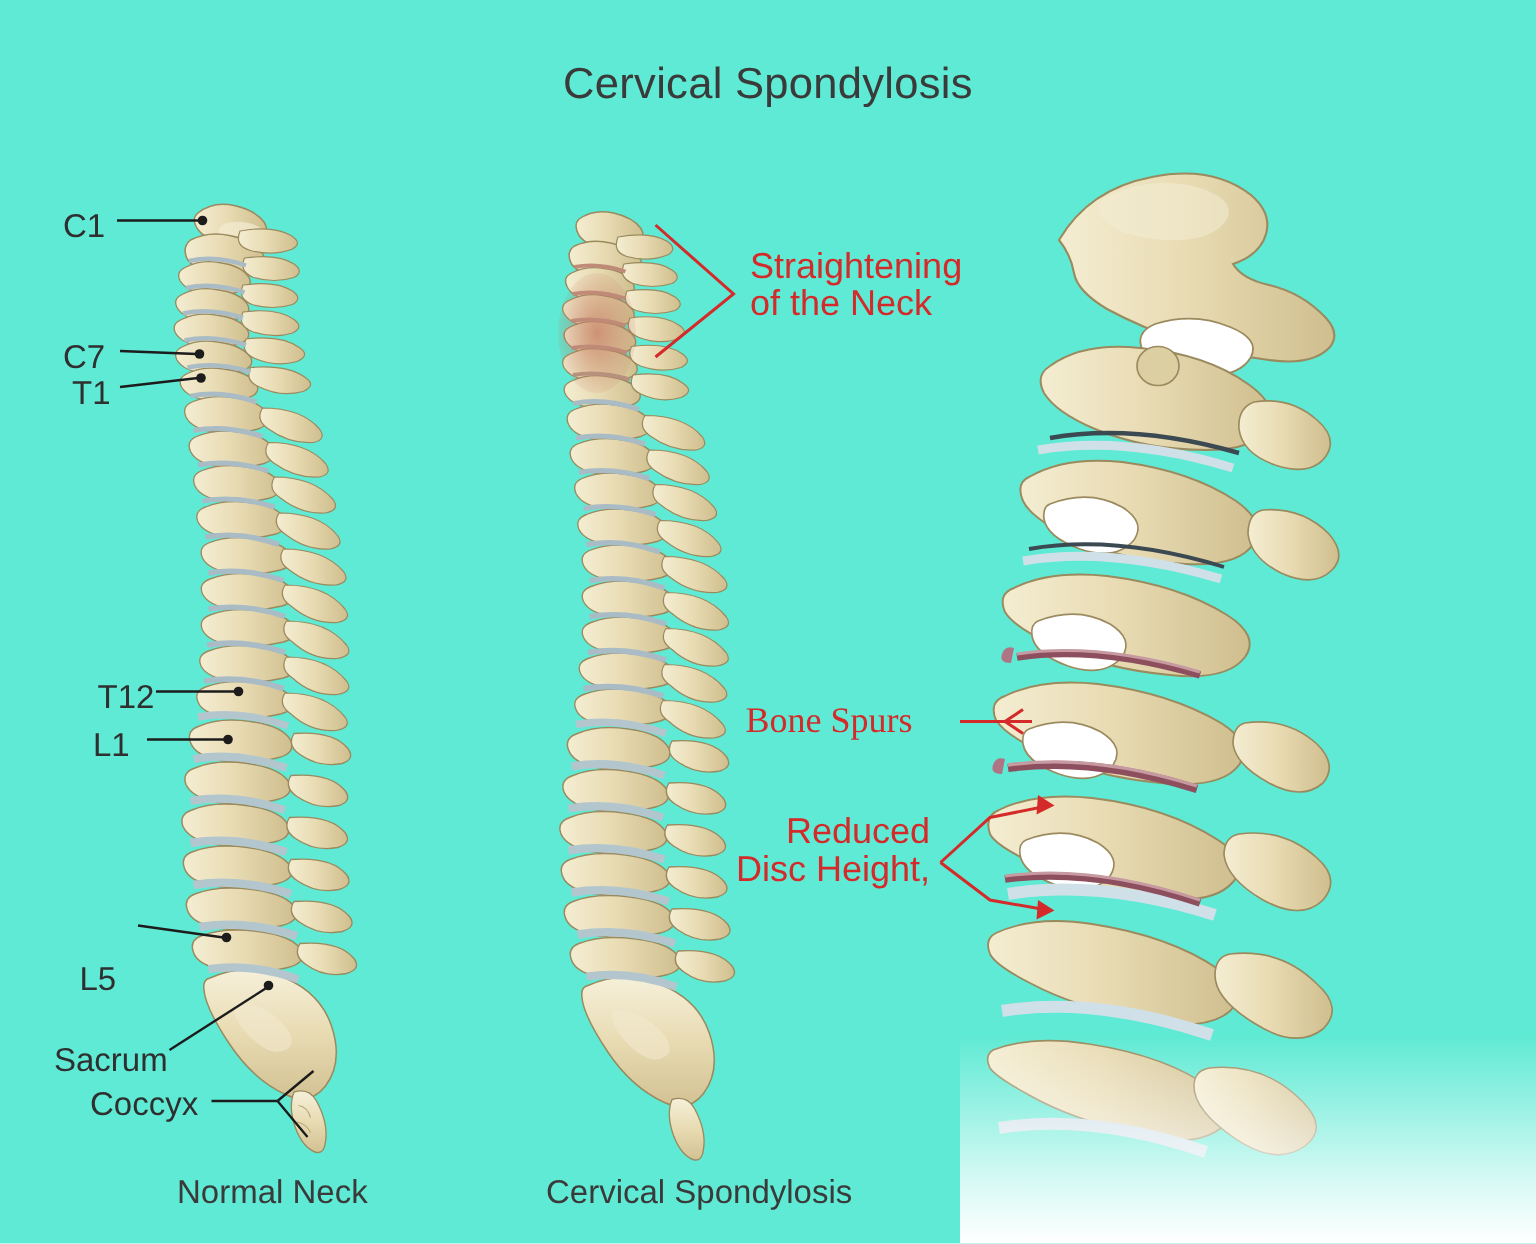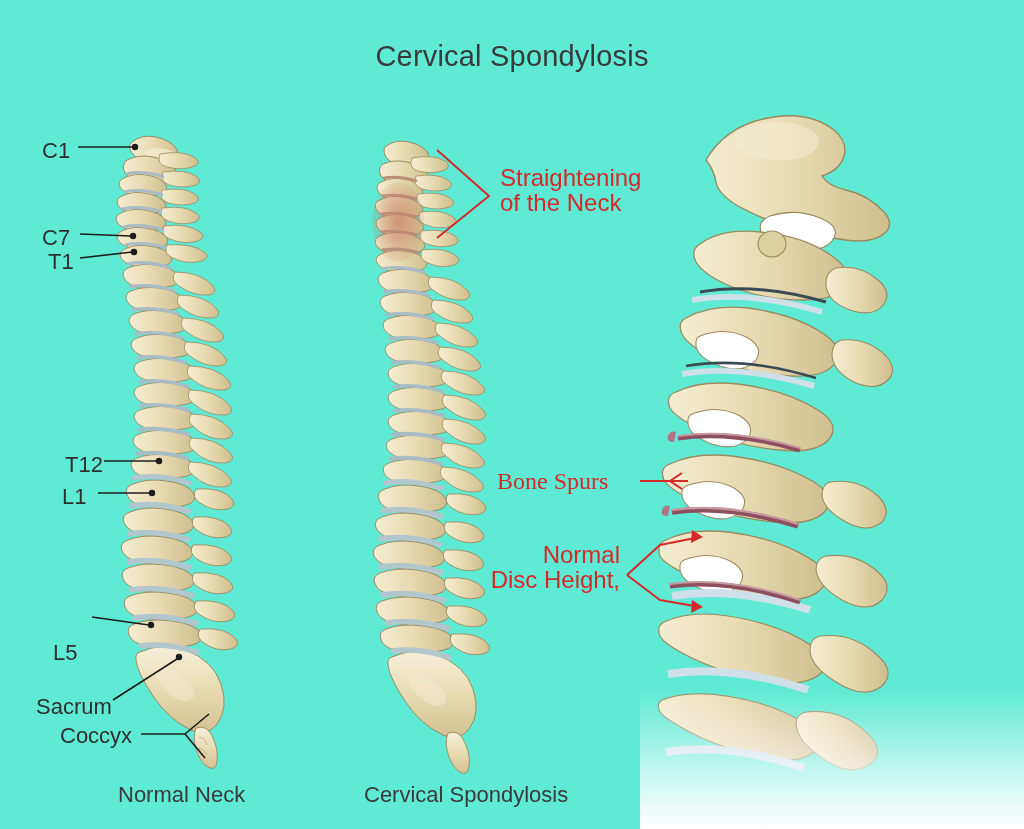--- a/index.html
+++ b/index.html
@@ -408,20 +408,20 @@
   <div class="lbl lbl-coccyx">Coccyx</div>
 
   <div class="red-ann ann-straight">
     <div>Straightening</div>
     <div>of the Neck</div>
   </div>
 
   <div class="red-ann ann-spurs">Bone Spurs</div>
 
   <div class="red-ann ann-reduced">
-    <div>Normal</div>
+    <div>Reduced</div>
     <div>Disc Height,</div>
   </div>
 
   <div class="caption normal">Normal Neck</div>
   <div class="caption spondy">Cervical Spondylosis</div>
 
 </div>
 
 </body></html>

